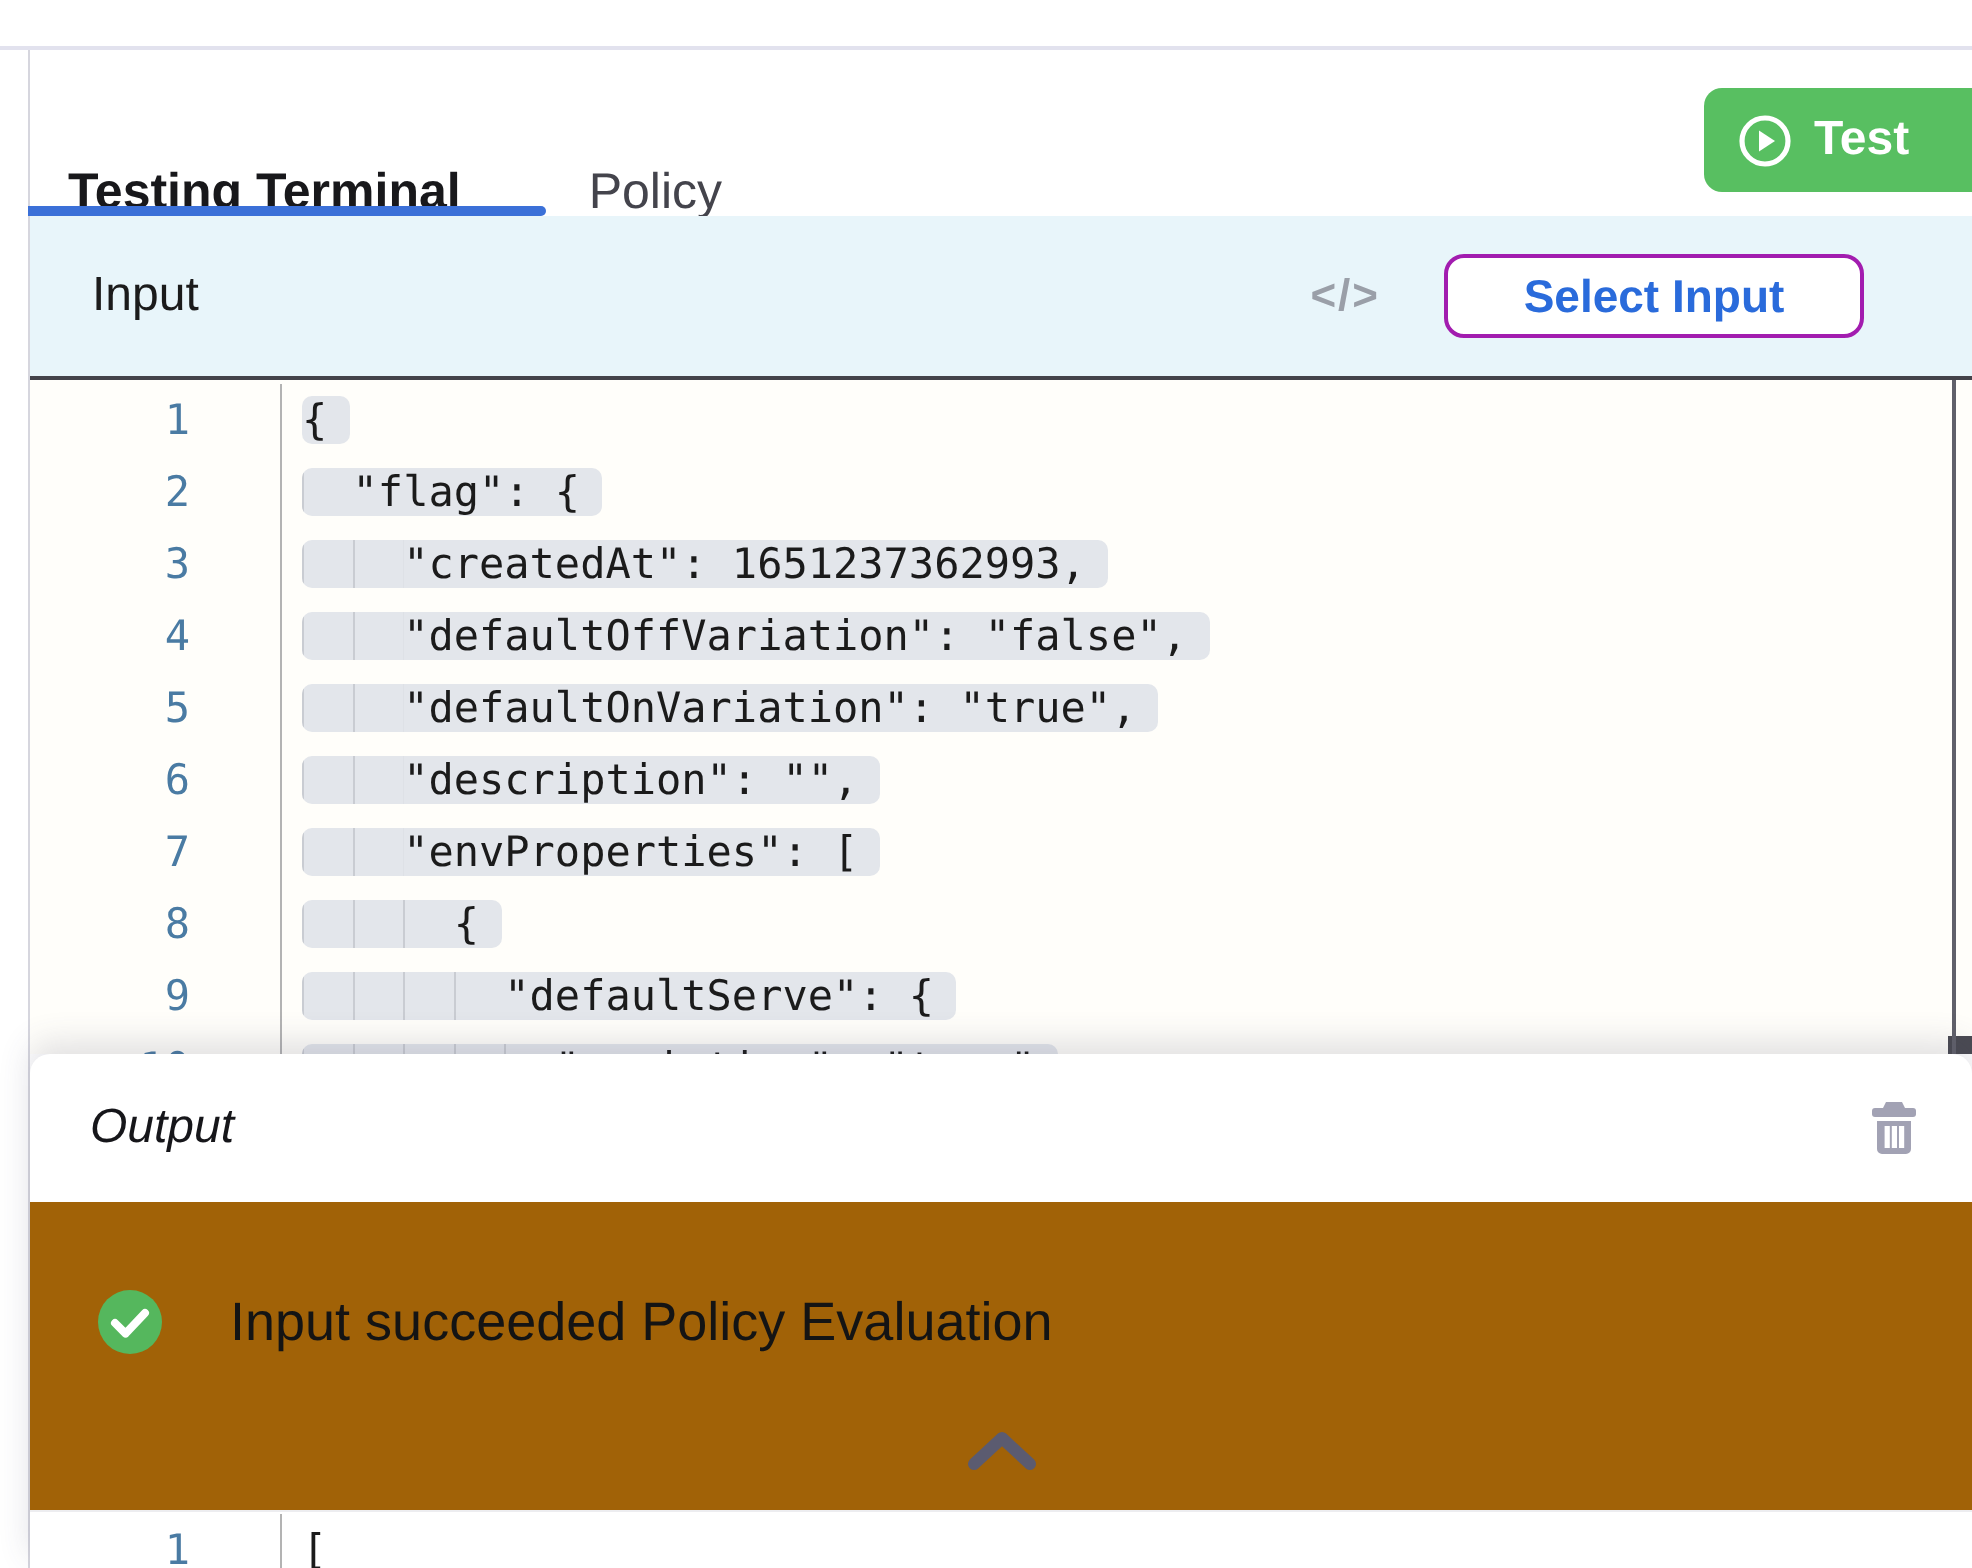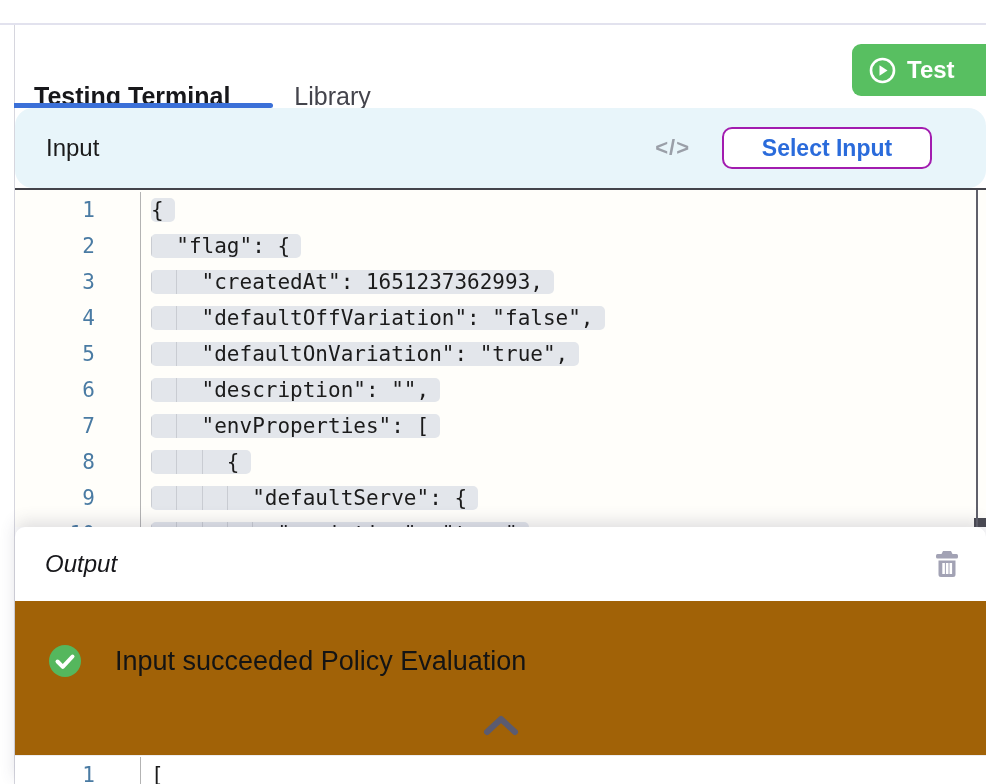--- a/index.html
+++ b/index.html
@@ -22,21 +22,21 @@
   .test-btn {
     position:absolute; top:44px; left:852px; width:146px; height:52px;
     background:#58bf61; border:none; border-radius:9px; cursor:pointer;
     display:flex; align-items:center; gap:11px; padding-left:17px;
     color:#fff; font-size:24px; font-weight:700; font-family:"Liberation Sans",sans-serif;
   }
 
   
   .input-header {
     position:absolute; top:108px; left:15px; right:0; height:80px;
-    background:#e8f5fa; display:flex; align-items:center;border-radius:18px;
+    background:#e8f5fa; display:flex; align-items:center;
   }
   .input-title { margin-left:31px; font-size:24px; color:#1b1b1b; }
   .code-toggle-icon {
     margin-left:auto; margin-right:32px; color:#9a9fa8; font-size:22px; font-weight:700;
     letter-spacing:1px; background:none; border:none; cursor:pointer; font-family:"Liberation Sans",sans-serif;
   }
   .select-input-btn {
     margin-right:54px; width:210px; height:42px; background:#fff;
     border:2px solid #a21caf; border-radius:10px; color:#2a6bdb;
     font-size:23px; font-weight:600; cursor:pointer; font-family:"Liberation Sans",sans-serif;
@@ -88,21 +88,21 @@
   .editor-output .row { margin-top:1px; }
 </style>
 </head>
 <body>
 
 <div class="top-divider"></div>
 <div class="panel-left-border"></div>
 
 <div class="tabbar">
   <div class="tab tab-active">Testing Terminal</div>
-  <div class="tab tab-plain">Library</div>
+  <div class="tab tab-plain">Policy</div>
 </div>
 <div class="tab-underline"></div>
 
 <button class="test-btn">
   <span style="line-height:0;">
     <svg width="27" height="27" viewBox="0 0 27 27">
       <circle cx="13.5" cy="13.5" r="11.5" fill="none" stroke="#ffffff" stroke-width="2.6"></circle>
       <path d="M10.5 8.2 L18.5 13.5 L10.5 18.8 Z" fill="#ffffff"></path>
     </svg>
   </span>

